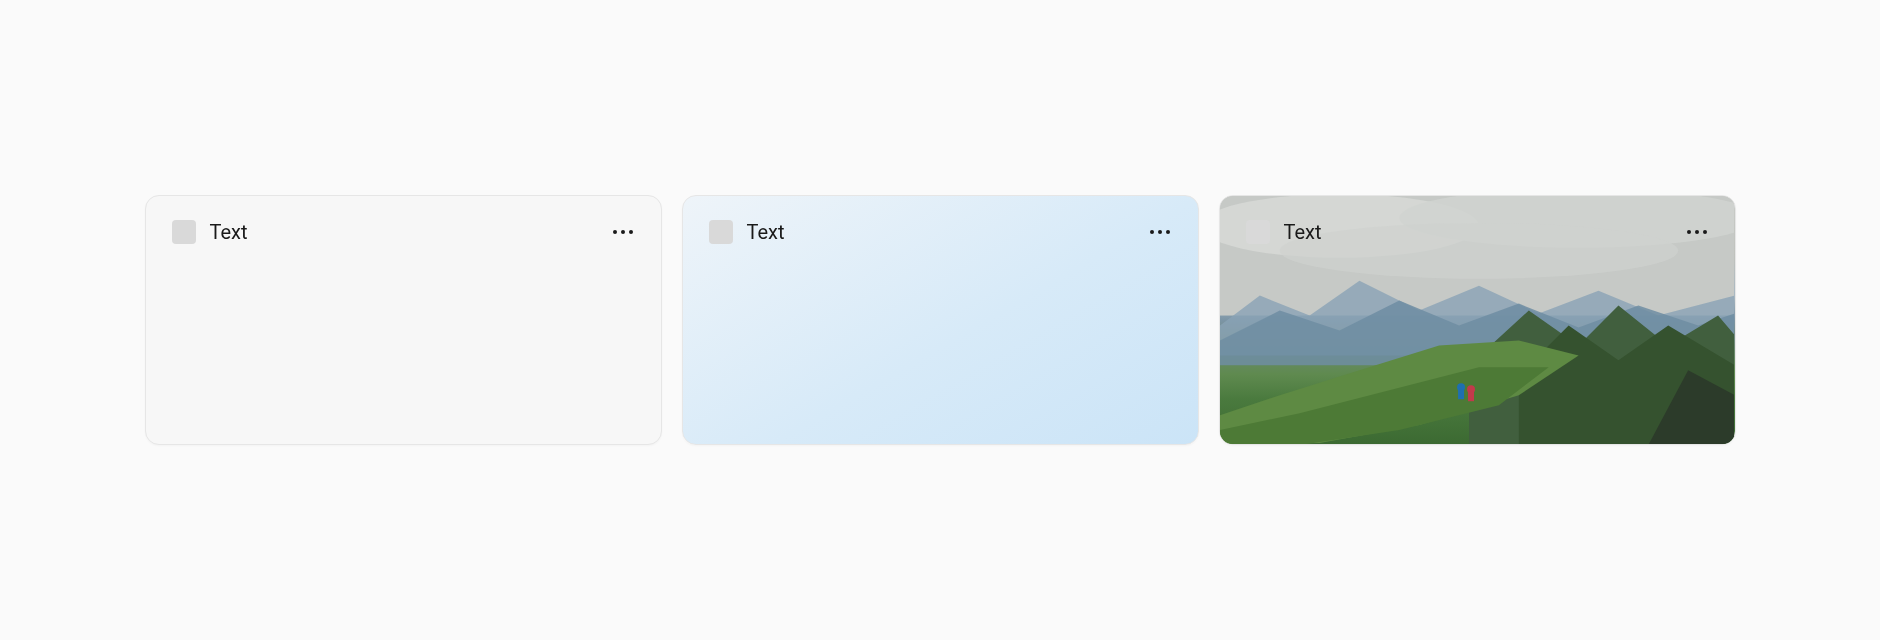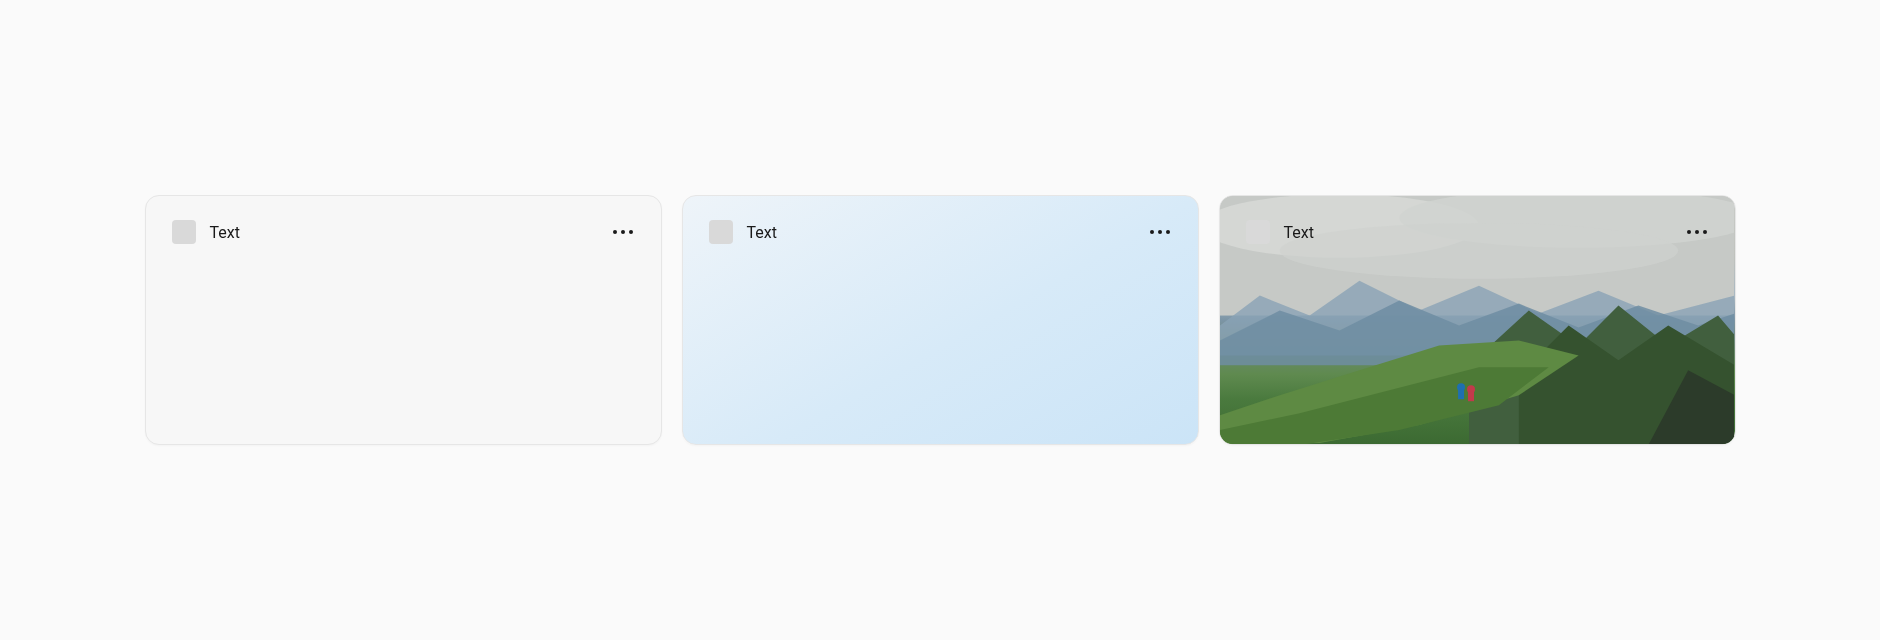--- a/index.html
+++ b/index.html
@@ -60,21 +60,21 @@
   .icon-box {
     width: 24px;
     height: 24px;
     border-radius: 4px;
     background: #d9d9d9;
   }
   .card.image .icon-box {
     background: rgba(217,217,217,0.95);
   }
   .title {
-    font-size: 16px;
+    font-size: 20px;
     color: #1a1a1a;
     font-weight: 400;
   }
   .overflow-btn {
     display: flex;
     align-items: center;
     justify-content: center;
     width: 32px;
     height: 32px;
     border: none;

